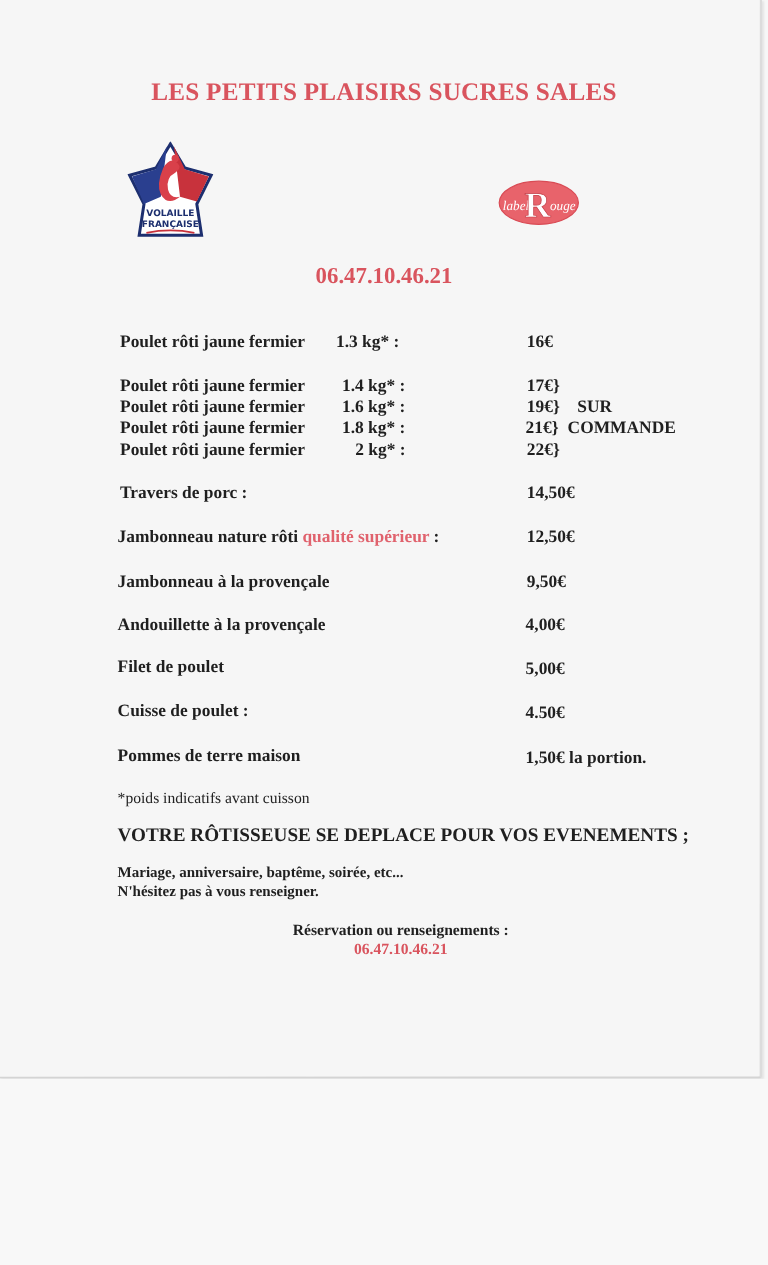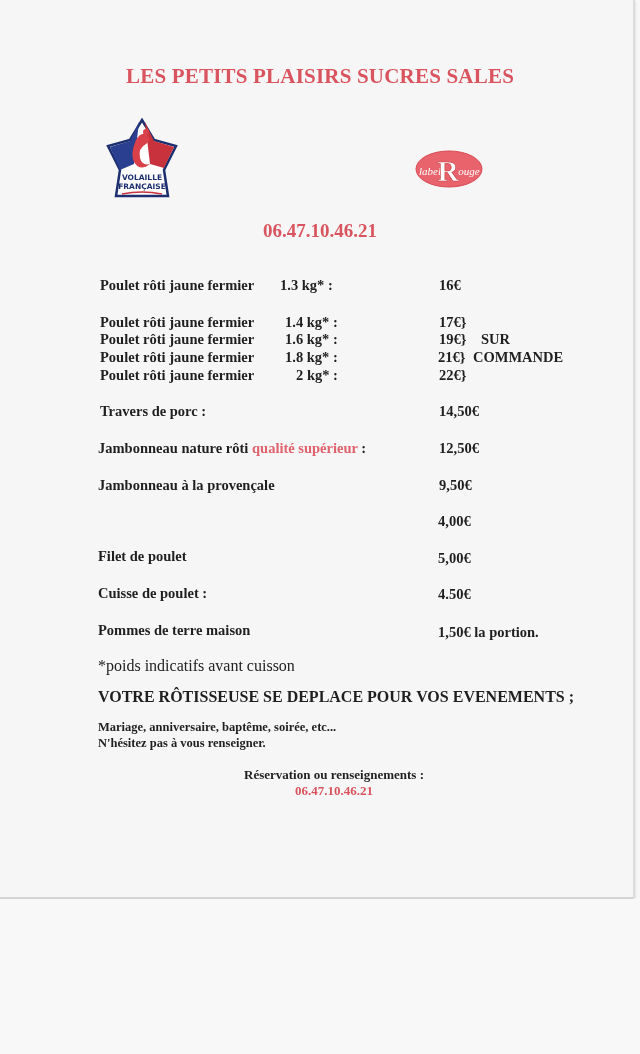--- a/index.html
+++ b/index.html
@@ -24,21 +24,21 @@
   .title {
     left:0; width:640px; top:64px; text-align:center;
     font-size:21px; font-weight:bold; color:#d9545e; letter-spacing:0.2px;
   }
   .phone-top {
     left:0; width:640px; top:220px; text-align:center;
     font-size:19px; font-weight:bold; color:#d9545e;
   }
   .item { font-size:14.5px; font-weight:bold; color:#1f1f1f; }
   .red { color:#e0626d; }
-  .note { font-size:16px; font-weight:normal; color:#222; }
+  .note { font-size:13px; font-weight:normal; color:#222; }
   .big { font-size:16px; font-weight:bold; }
   .small-b { font-size:12.5px; font-weight:bold; }
   .center { text-align:center; left:0; width:640px;padding-left:14px; }
   .logo-vf { position:absolute; left:106px; top:118px; width:72px; height:80px; }
   .logo-lr { position:absolute; left:414px; top:148px; width:70px; height:42px; }
 </style>
 </head>
 <body>
 
 <div class="sheet">
@@ -96,20 +96,21 @@
 
   <div class="abs item" style="left:98px;top:440px;">
     <span>Jambonneau nature rôti</span>
     <span class="red">qualité supérieur</span><span> :</span>
   </div>
   <div class="abs item" style="left:439px;top:440px;">12,50€</div>
 
   <div class="abs item" style="left:98px;top:477px;text-align:center;">Jambonneau à la provençale</div>
   <div class="abs item" style="left:439px;top:477px;">9,50€</div>
 
+  <div class="abs item" style="left:98px;top:513px;">Andouillette à la provençale</div>
   <div class="abs item" style="left:438px;top:513px;">4,00€</div>
 
   <div class="abs item" style="left:98px;top:548px;">Filet de poulet</div>
   <div class="abs item" style="left:438px;top:550px;">5,00€</div>
 
   <div class="abs item" style="left:98px;top:585px;">Cuisse de poulet :</div>
   <div class="abs item" style="left:438px;top:586px;">4.50€</div>
 
   <div class="abs item" style="left:98px;top:622px;">Pommes de terre maison</div>
   <div class="abs item" style="left:438px;top:624px;">1,50€ la portion.</div>

